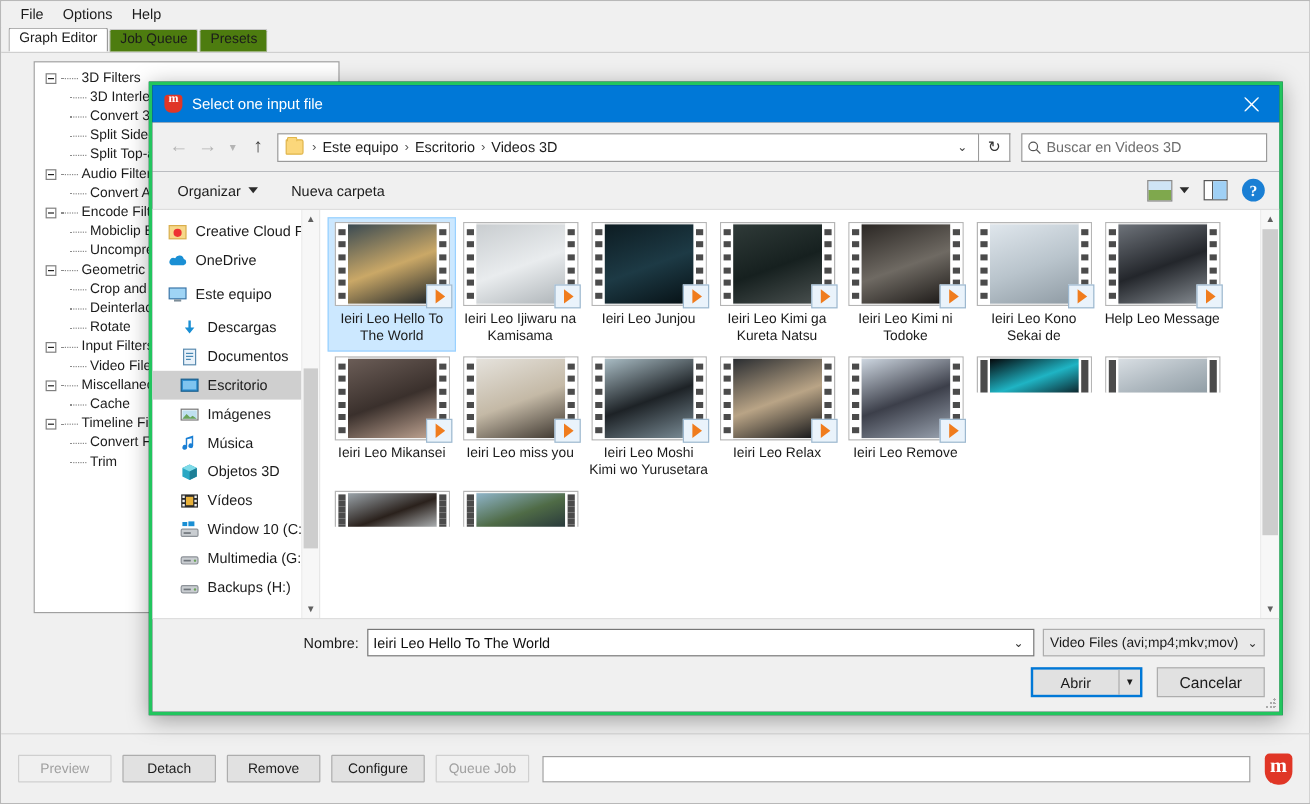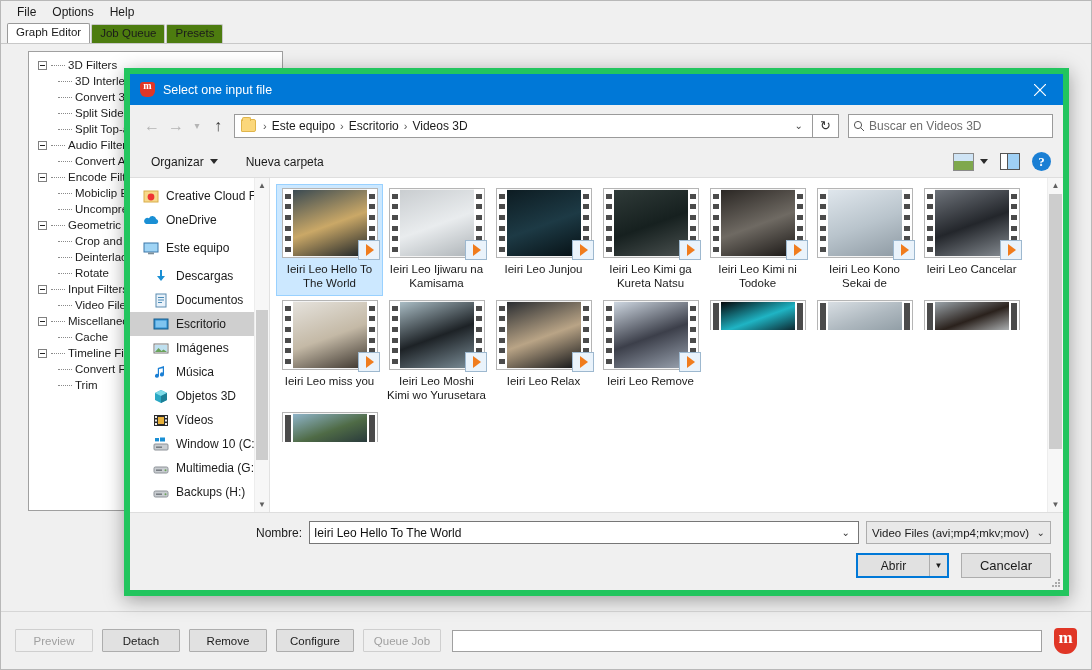--- a/index.html
+++ b/index.html
@@ -132,21 +132,21 @@
     content: "m"; position: absolute; left:0; right:0; top: 0px;
     text-align:center; color:#fff; font-size:17px;
     font-family:"Liberation Serif", serif; font-weight: bold;
   }
 
   
   #dialog {
     position: absolute; left: 124px; top: 68px;
     width: 945px; height: 528px;
     background: #0f172a;
-    border: 6px solid #22c55e;
+    border: 3px solid #22c55e;
     display: flex; flex-direction: column;
     box-shadow: 0 4px 18px rgba(0,0,0,.35);
   }
   #dlg-title {
     height: 31px; flex: 0 0 31px; background: #0078d7;
     display: flex; align-items: center; color: #fff;
   }
   #dlg-logo {
     width: 15px; height: 15px; margin-left: 10px; margin-right: 8px;
     background: #e03626; border-radius: 3px 3px 6px 6px;
@@ -858,21 +858,46 @@
                 <s></s>
                 <s></s>
                 <s></s>
                 <s></s>
                 <s></s>
               </div>
               <div class="playbadge">
                 <b></b>
               </div>
             </div>
-            <div class="tile-label">Ieiri Leo Cancelar</div>
+            <div class="tile-label">Help Leo Message</div>
+          </div>
+          <div class="tile">
+            <div class="filmstrip">
+              <div class="perfs">
+                <s></s>
+                <s></s>
+                <s></s>
+                <s></s>
+                <s></s>
+                <s></s>
+              </div>
+              <div class="thumbimg" style="background: linear-gradient(160deg, rgb(107, 93, 87) 0%, rgb(58, 48, 44) 52%, rgb(195, 167, 149) 100%);"></div>
+              <div class="perfs">
+                <s></s>
+                <s></s>
+                <s></s>
+                <s></s>
+                <s></s>
+                <s></s>
+              </div>
+              <div class="playbadge">
+                <b></b>
+              </div>
+            </div>
+            <div class="tile-label">Ieiri Leo Mikansei</div>
           </div>
           <div class="tile">
             <div class="filmstrip">
               <div class="perfs">
                 <s></s>
                 <s></s>
                 <s></s>
                 <s></s>
                 <s></s>
                 <s></s>

